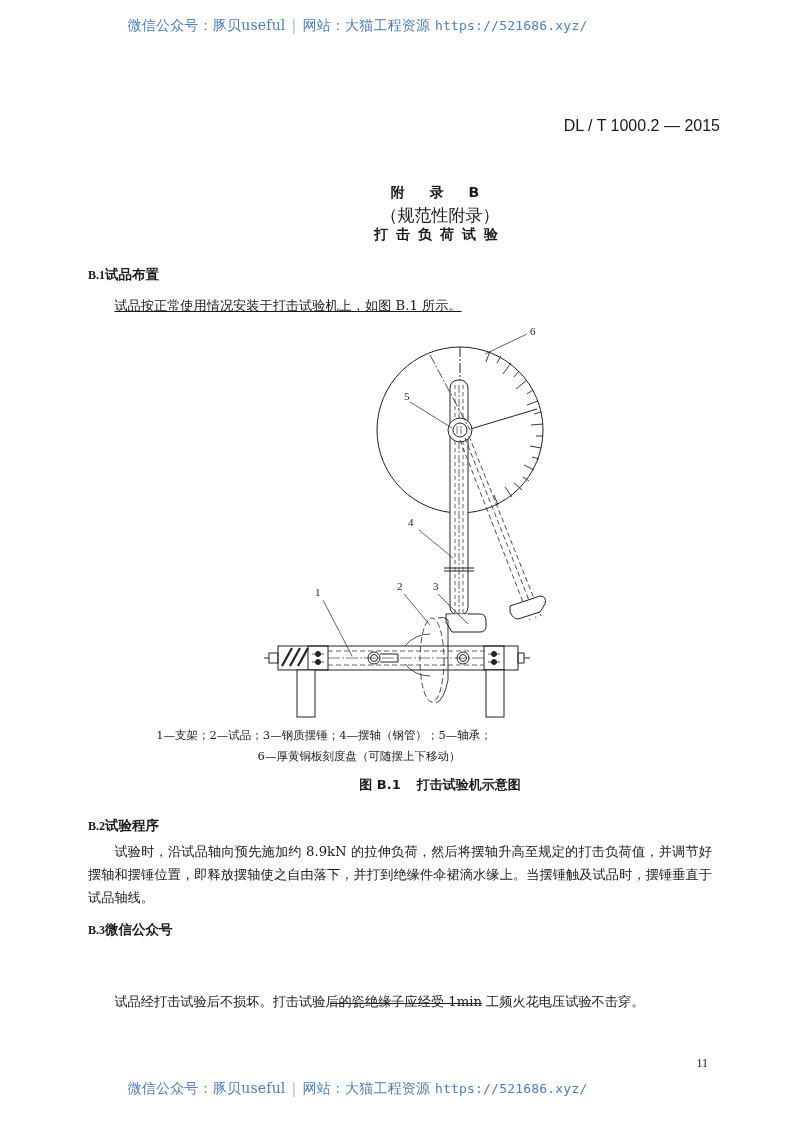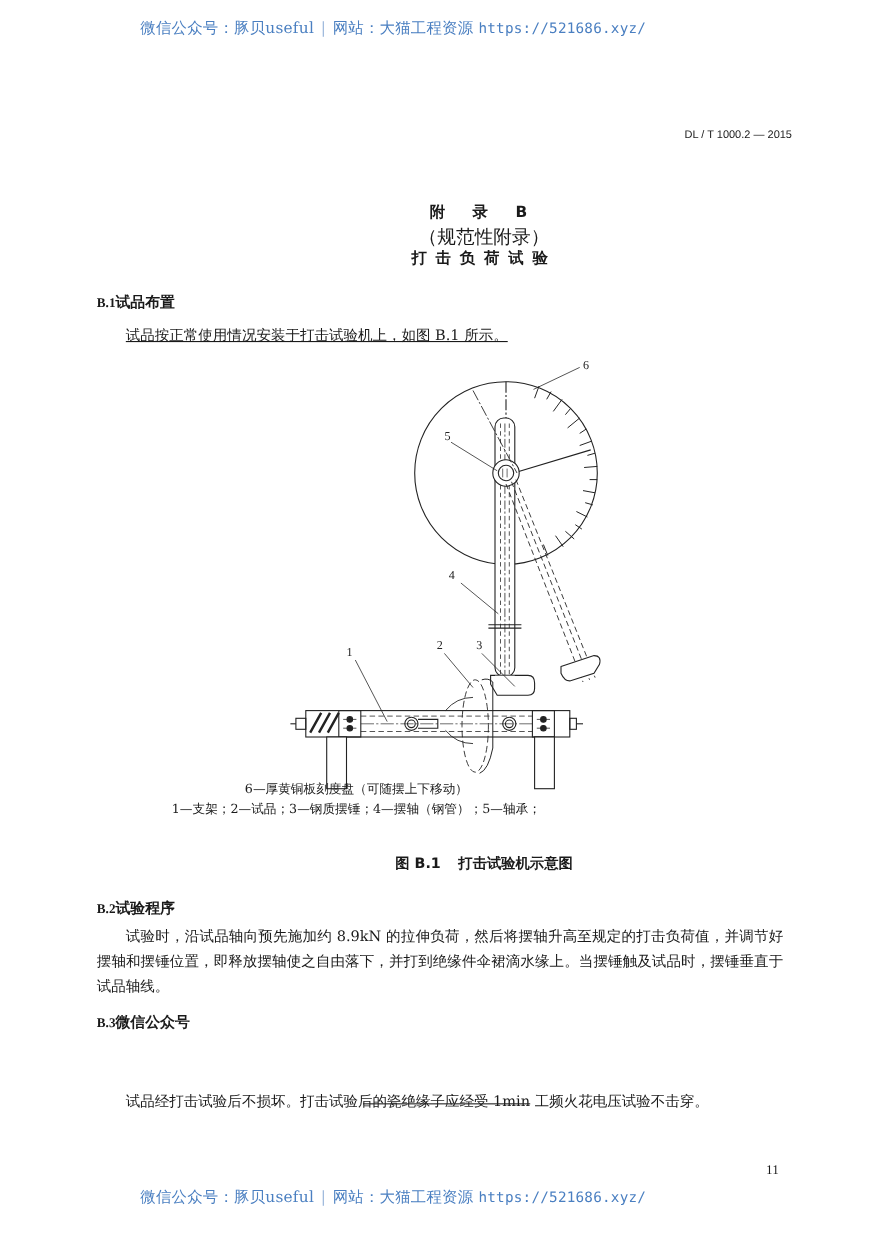--- a/index.html
+++ b/index.html
@@ -5,40 +5,40 @@
   html, body { margin: 0; padding: 0; background: #ffffff; }
   body { width: 800px; height: 1129px; position: relative; overflow: hidden;
          font-family: "DejaVu Serif", "Liberation Serif", serif; color: #1a1a1a; }
   .watermark { position: absolute; left: 0; width: 715px; text-align: center;
                font-size: 14px; color: #4a7fc1; letter-spacing: 0.2px;
                font-family: "DejaVu Serif", serif; }
   .watermark .mono { font-family: "DejaVu Sans Mono", "Liberation Mono", monospace; font-size: 13px; }
   .watermark .sep { color: #9db8dc; margin: 0 6px; }
   #wm-top { top: 17px; }
   #wm-bottom { top: 1080px; }
-  .std-code { position: absolute; right: 80px; top: 117px; font-size: 10px;
+  .std-code { position: absolute; right: 80px; top: 117px; font-size: 16px;
               font-family: "Liberation Sans", sans-serif; }
   .center { position: absolute; left: 0; width: 800px; text-align: center; padding-left: 40px; }
   .appx-title { top: 184px; font-size: 14px; font-weight: bold; letter-spacing: 10px; font-family: "DejaVu Sans", sans-serif; }
   .appx-sub { top: 204px; font-size: 17px; font-family: "DejaVu Sans", sans-serif; }
   .appx-name { top: 226px; font-size: 14px; font-weight: bold; letter-spacing: 8px; font-family: "DejaVu Sans", sans-serif; }
   .sec-head { position: absolute; left: 88px; font-size: 13.5px; font-family: "DejaVu Sans", sans-serif; font-weight: bold; }
   .sec-head .num { font-family: "Liberation Serif", serif; font-weight: bold; font-size: 12px; }
   .para { position: absolute; left: 88px; width: 624px; font-size: 13.2px; line-height: 23px; text-indent: 2em;
           font-family: "DejaVu Serif", serif; text-align: justify; }
   #sec1 { top: 266px; }
   #p1 { top: 294px; text-decoration: underline; }
   #sec2 { top: 817px; }
   #p2 { top: 840px; }
   #sec3 { top: 921px; }
   #p3 { top: 945px; margin-top: 45px; }
   .diagram { position: absolute; left: 240px; top: 320px; width: 330px; height: 400px; }
   .legend { position: absolute; left: 0; width: 648px; text-align: center; font-size: 11.5px; font-family: "DejaVu Serif", serif; }
   #legend1 { top: 728px; }
-  #legend2 { top: 710px; }
+  #legend2 { top: 749px; padding-left: 35px; }
   .fig-caption { top: 776px; font-size: 13px; font-weight: bold; font-family: "DejaVu Sans", sans-serif; }
   .fig-caption .fnum { margin-right: 16px; margin-top: 28px; }
   .end-rule { position: absolute; left: 330px; top: 1003px; width: 152px; height: 0; border-top: 1.5px solid #222; }
   .page-num { position: absolute; right: 92px; top: 1056px; font-size: 12px; font-family: "Liberation Serif", serif; }
 </style>
 </head>
 <body>
 
 <div class="watermark" id="wm-top">
   <span>微信公众号：豚贝useful</span><span class="sep">|</span><span>网站：大猫工程资源</span>

